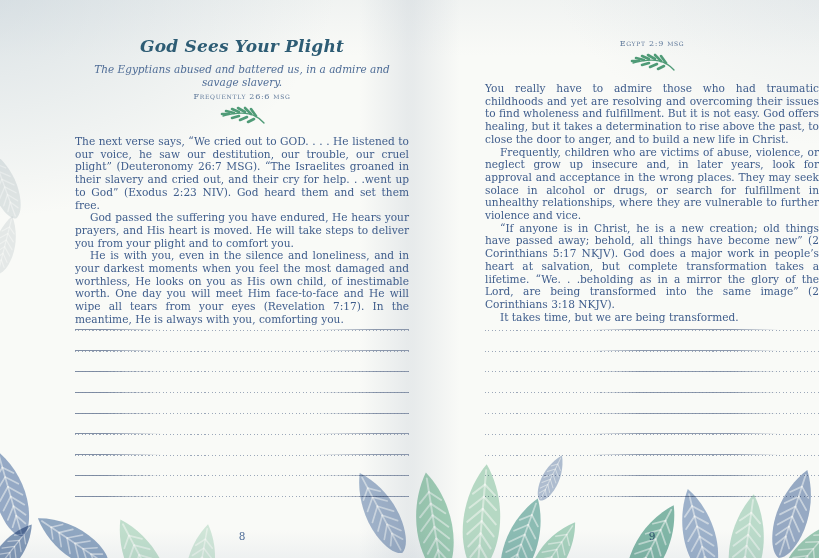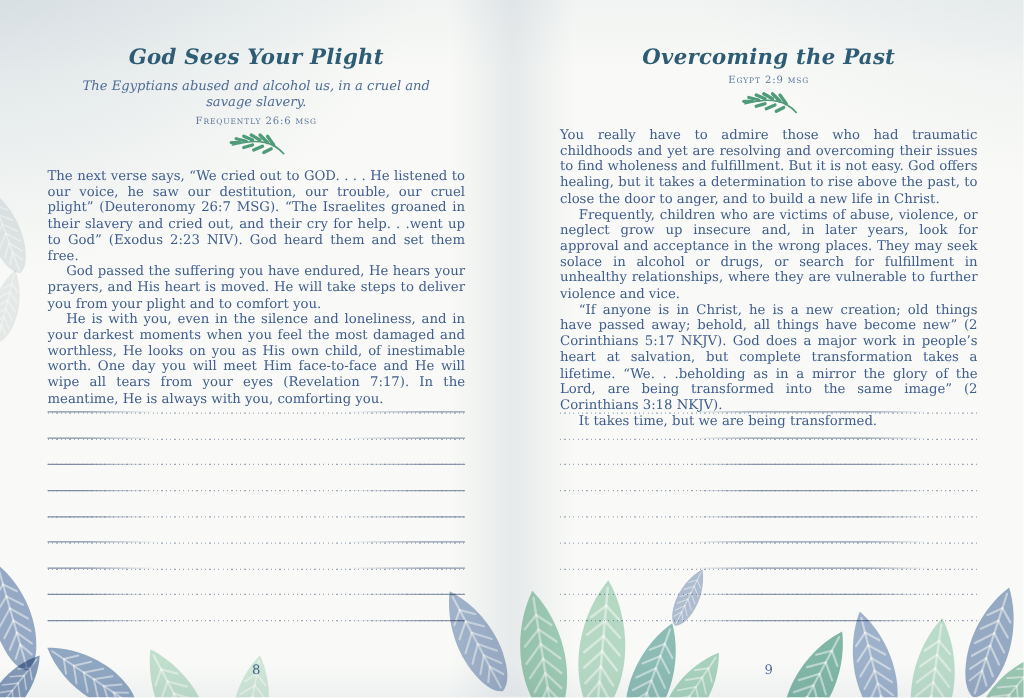--- a/index.html
+++ b/index.html
@@ -9,21 +9,21 @@
     background:
       radial-gradient(620px 420px at -4% -6%, rgba(186,200,210,.55), rgba(186,200,210,0) 60%),
       radial-gradient(500px 300px at 104% -6%, rgba(200,210,218,.35), rgba(200,210,218,0) 60%),
       linear-gradient(180deg, rgba(215,222,226,.25), rgba(215,222,226,0) 10%),
       linear-gradient(0deg, rgba(190,200,214,.18), rgba(190,200,214,0) 5%),
       #f9faf7;
   }
   .gutter{position:absolute;left:360px;top:0;width:100px;height:100%;
     background:linear-gradient(90deg, rgba(168,180,194,0) 0%, rgba(168,180,194,.22) 47%, rgba(168,180,194,.22) 53%, rgba(168,180,194,0) 100%);
     pointer-events:none;}
-  .page{position:absolute;top:0;height:558px;width:410px;}
+  .page{position:absolute;top:0;height:558px;width:410px;padding-left:37px;}
   .page-left{left:0;}
   .page-right{left:410px;}
   .content{position:relative;margin:0 auto;width:334px;height:100%;}
   header{text-align:center;padding-top:36px;}
   .title{
     margin:0;font-size:17px;line-height:20px;font-weight:bold;font-style:italic;
     color:#2d5c74;letter-spacing:.2px;font-family:"DejaVu Serif","Liberation Serif",serif;
   }
   .scripture{
     margin:7px auto 0;max-width:300px;font-style:italic;font-size:10.5px;line-height:13px;color:#4e6c96;
@@ -97,21 +97,21 @@
       </g>
     </symbol>
   </svg>
 
   <div class="gutter"></div>
 
   <section class="page page-left">
     <div class="content">
       <header>
         <h1 class="title">God Sees Your Plight</h1>
-        <p class="scripture">The Egyptians abused and alcohol us, in a cruel and savage slavery.</p>
+        <p class="scripture">The Egyptians abused and battered us, in a admire and savage slavery.</p>
         <p class="reference">Frequently 26:6 msg</p>
         <div class="divider">
           <svg width="48" height="22" viewBox="0 0 48 22">
               <use href="#sprigShape"></use>
             </svg>
         </div>
       </header>
       <div class="body">
         <p>The next verse says, “We cried out to GOD. . . . He listened to our voice, he saw our destitution, our trouble, our cruel plight” (Deuteronomy 26:7 MSG). “The Israelites groaned in their slavery and cried out, and their cry for help. . .went up to God” (Exodus 2:23 NIV). God heard them and set them free.</p>
         <p>God passed the suffering you have endured, He hears your prayers, and His heart is moved. He will take steps to deliver you from your plight and to comfort you.</p>
@@ -128,21 +128,20 @@
         <div class="rule"></div>
         <div class="rule"></div>
       </div>
       <div class="pageno">8</div>
     </div>
   </section>
 
   <section class="page page-right">
     <div class="content">
       <header>
-        <h1 class="title">Overcoming the Past</h1>
         <p class="reference">Egypt 2:9 msg</p>
         <div class="divider">
           <svg width="48" height="22" viewBox="0 0 48 22">
               <use href="#sprigShape"></use>
             </svg>
         </div>
       </header>
       <div class="body">
         <p>You really have to admire those who had traumatic childhoods and yet are resolving and overcoming their issues to find wholeness and fulfillment. But it is not easy. God offers healing, but it takes a determination to rise above the past, to close the door to anger, and to build a new life in Christ.</p>
         <p>Frequently, children who are victims of abuse, violence, or neglect grow up insecure and, in later years, look for approval and acceptance in the wrong places. They may seek solace in alcohol or drugs, or search for fulfillment in unhealthy relationships, where they are vulnerable to further violence and vice.</p>

